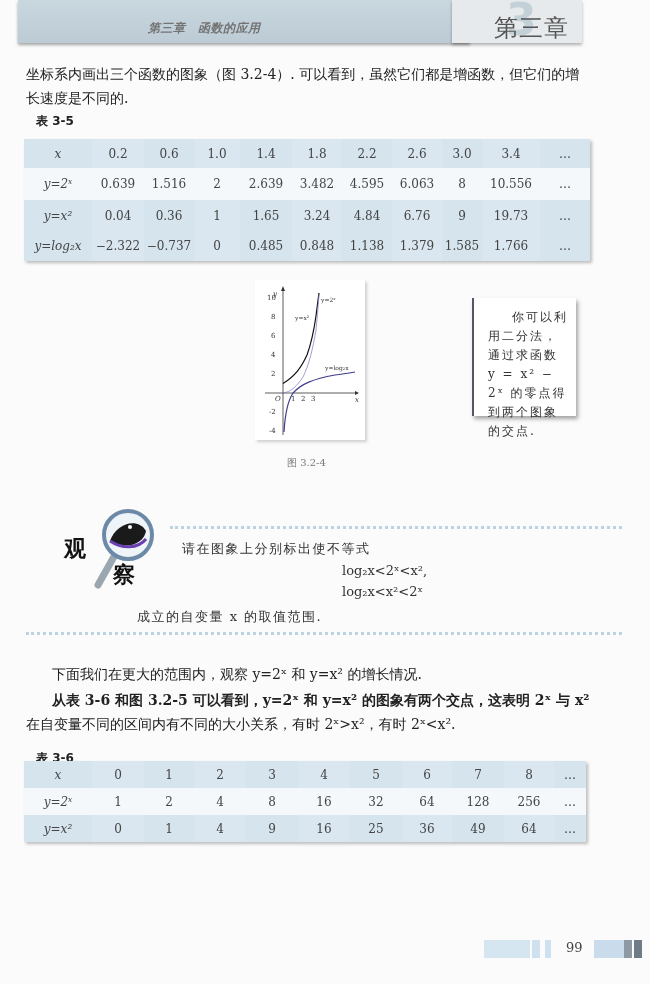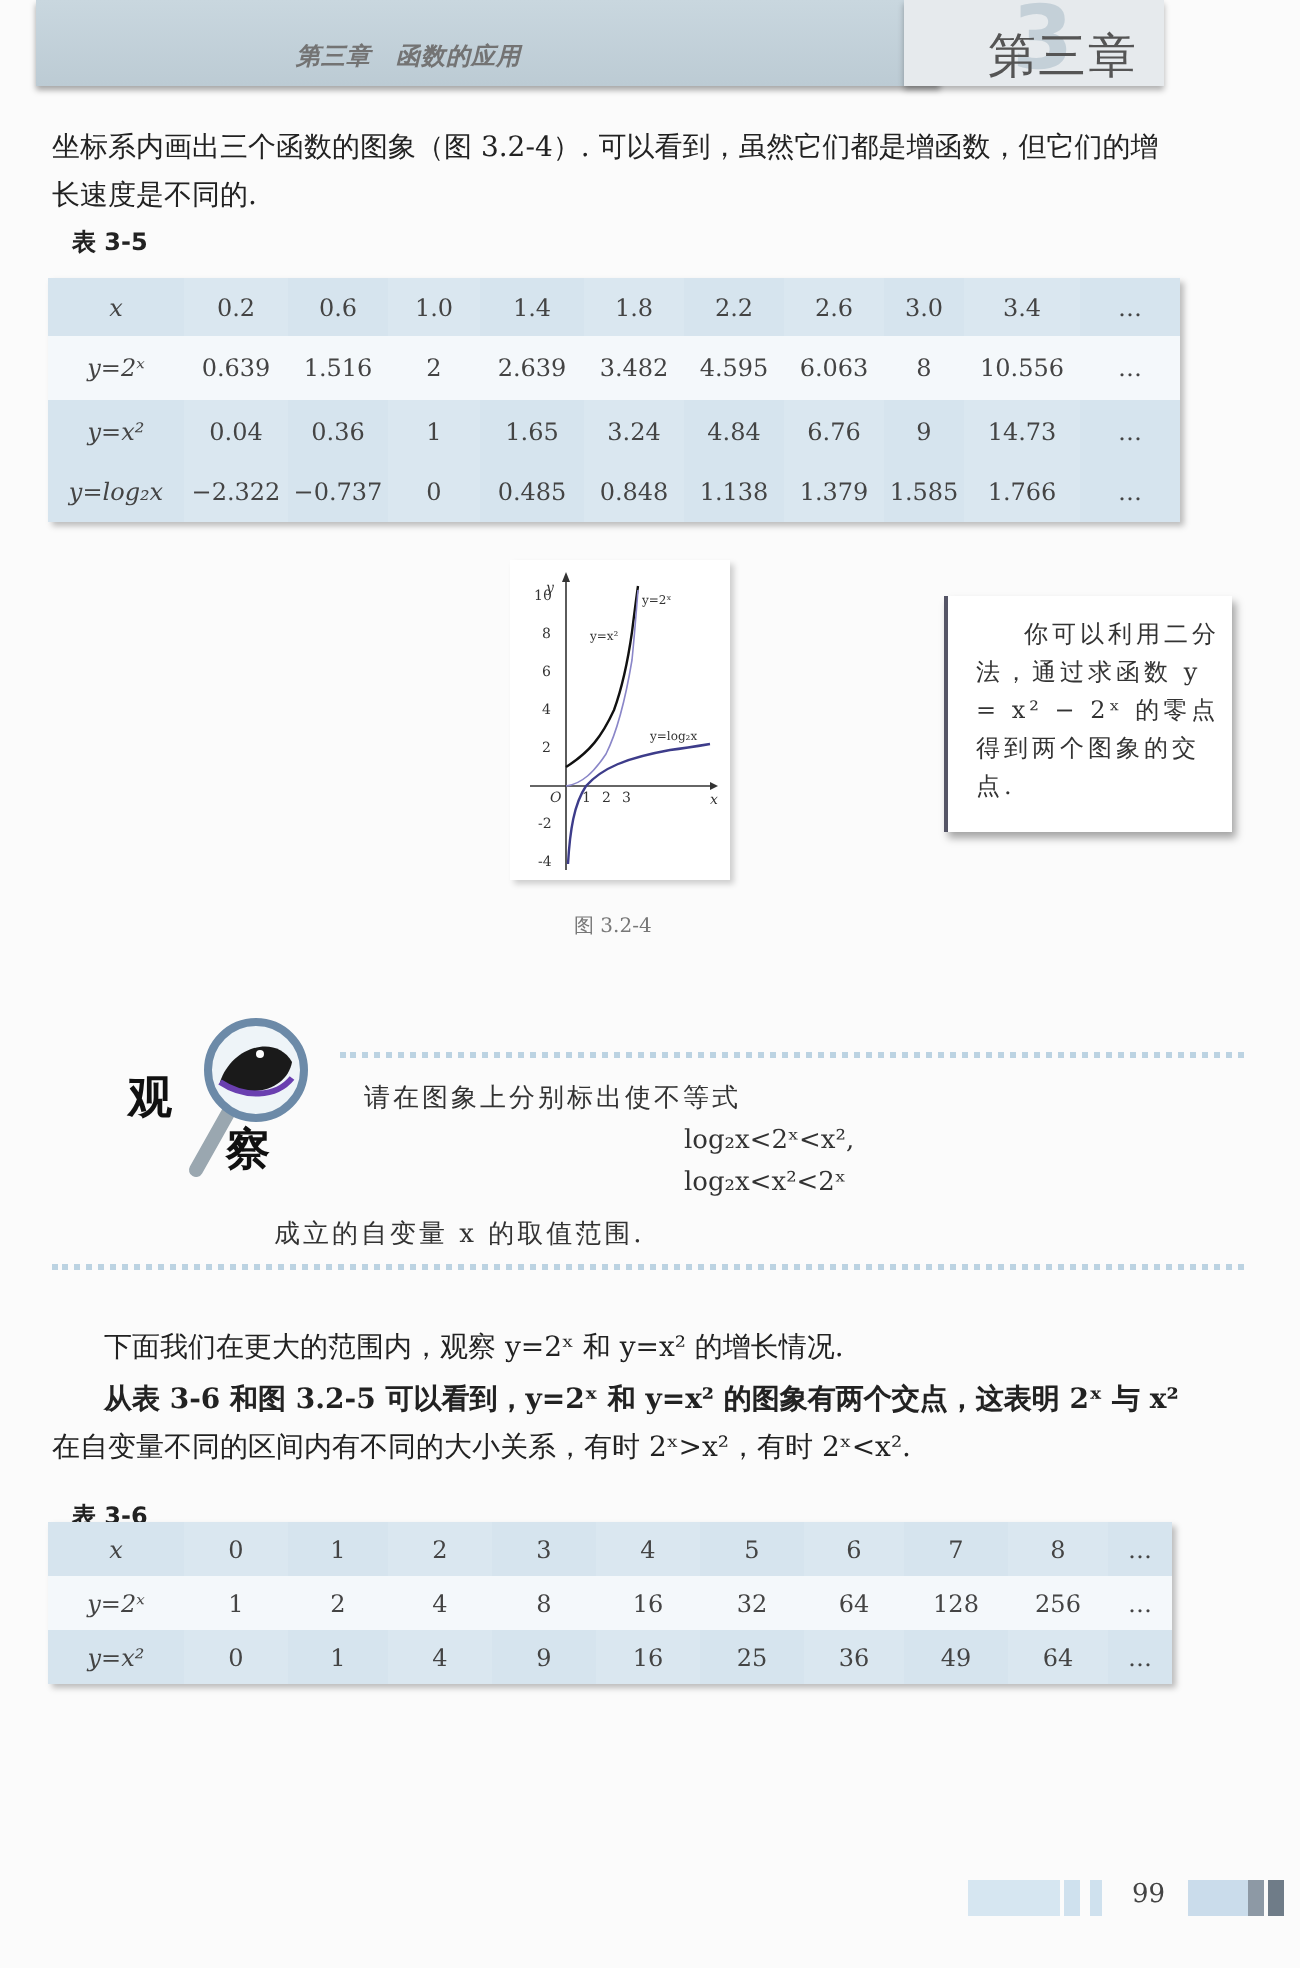--- a/index.html
+++ b/index.html
@@ -35,21 +35,21 @@
   table.data tr.shade td { background:#d6e4ee; }
   table.data tr.light td { background:#f4f8fb; }
   table.data td.rowhead { font-style:italic; }
   table.data tr.shade td:nth-child(even) { background:#dae7f0; }
   .figure {
     position:absolute; left:255px; top:280px; width:110px; height:160px; background:#fff;
     box-shadow:2px 2px 3px rgba(0,0,0,0.18);
   }
   .fig-caption { position:absolute; left:287px; top:456px; font-size:10px; color:#777; }
   .note {
-    position:absolute; left:472px; top:298px; width:144px; height:118px; background:#fff;
+    position:absolute; left:472px; top:298px; width:104px; height:118px; background:#fff;
     border-left:2px solid #556; box-shadow:2px 3px 4px rgba(0,0,0,0.35);
     font-size:12px; line-height:19px; color:#333; letter-spacing:2px; padding:10px 6px 0 14px; box-sizing:border-box;
   }
   .dots { position:absolute; height:0; border-top:3px dotted #bcd3e2; }
   .observe-icon { position:absolute; left:58px; top:505px; width:100px; height:90px; }
   .obs-char { position:absolute; font-size:22px; font-weight:bold; font-family:"DejaVu Sans", sans-serif; color:#111; }
   .obs-text { position:absolute; font-size:13px; color:#333; letter-spacing:1.5px; }
   .footer-bar { position:absolute; top:940px; height:18px; }
   .page-num { position:absolute; left:566px; top:940px; font-size:13px; color:#444; }
 </style>
@@ -110,21 +110,21 @@
   <tr class="shade" style="height:31px;">
     <td class="rowhead">y=x²</td>
     <td>0.04</td>
     <td>0.36</td>
     <td>1</td>
     <td>1.65</td>
     <td>3.24</td>
     <td>4.84</td>
     <td>6.76</td>
     <td>9</td>
-    <td>14.73</td>
+    <td>19.73</td>
     <td>…</td>
   </tr>
   <tr class="shade" style="height:30px;">
     <td class="rowhead">y=log₂x</td>
     <td>−2.322</td>
     <td>−0.737</td>
     <td>0</td>
     <td>0.485</td>
     <td>0.848</td>
     <td>1.138</td>

